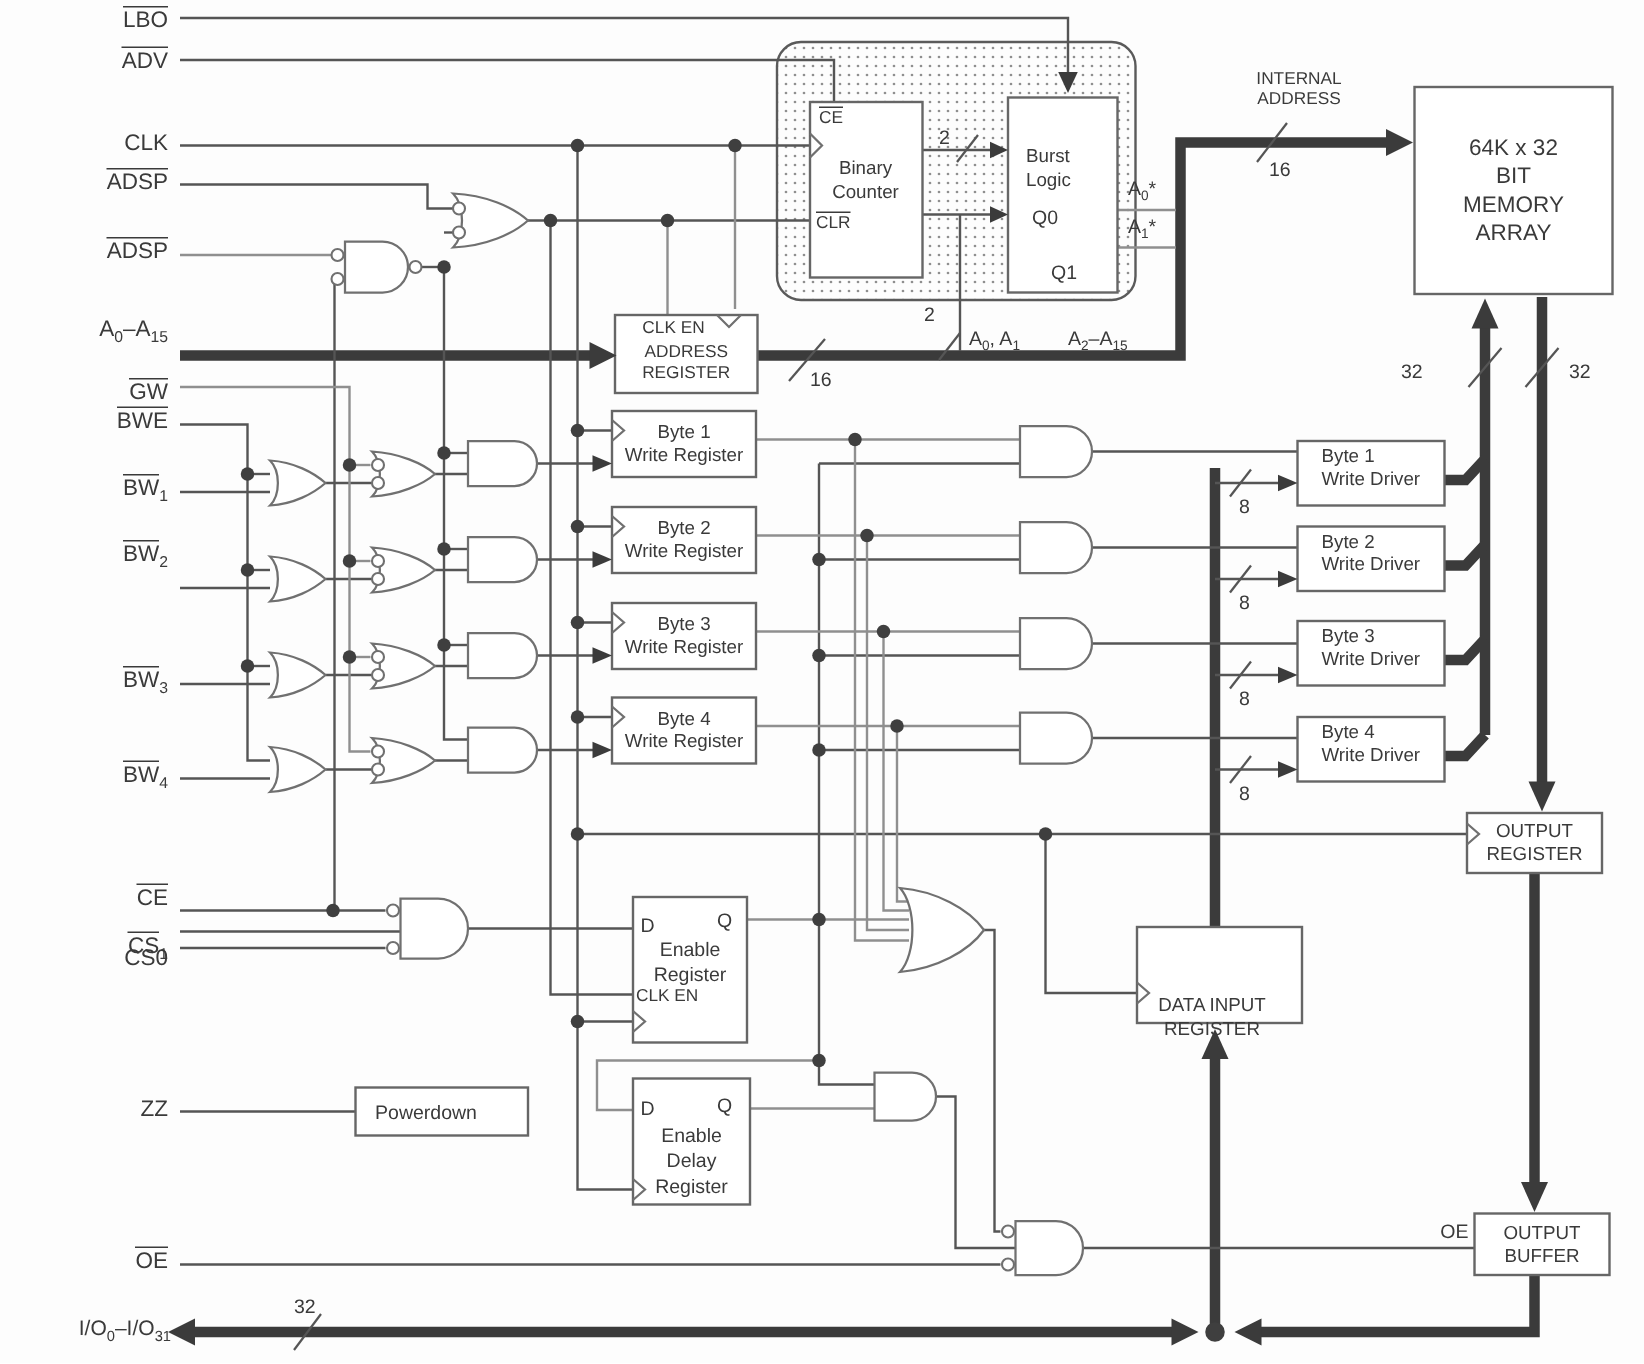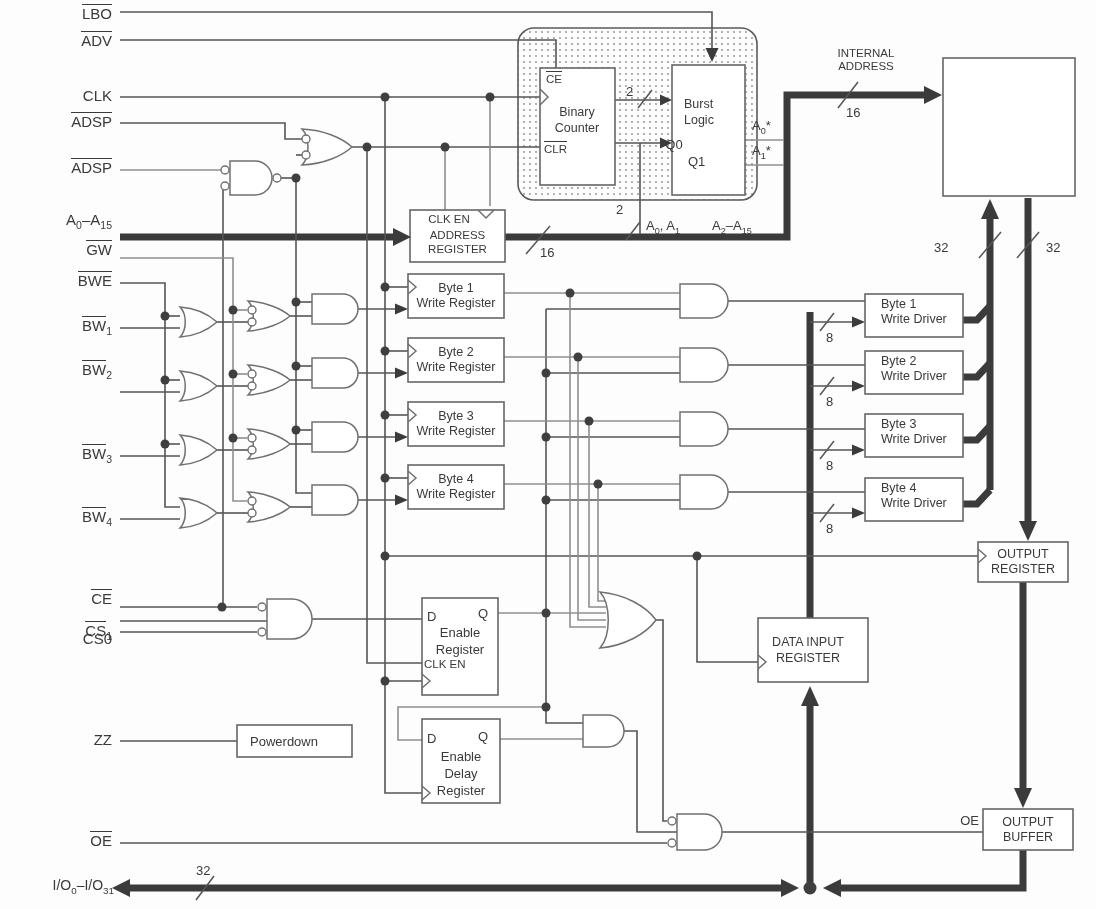--- a/index.html
+++ b/index.html
@@ -300,21 +300,21 @@
     <line x1="820" y1="522" x2="834" y2="504"></line>
   </g>
 </svg>
 
 <div class="lbl sig" style="top:4px"><span class="ov">LBO</span></div>
 <div class="lbl sig" style="top:31px"><span class="ov">ADV</span></div>
 <div class="lbl sig" style="top:88px"><span>CLK</span></div>
 <div class="lbl sig" style="top:112px"><span class="ov">ADSP</span></div>
 <div class="lbl sig" style="top:158px"><span class="ov">ADSP</span></div>
 <div class="lbl sig" style="top:212px"><span>A</span><sub>0</sub><span>–A</span><sub>15</sub></div>
-<div class="lbl sig" style="top:240px"><span class="ov">GW</span></div>
+<div class="lbl sig" style="top:252px"><span class="ov">GW</span></div>
 <div class="lbl sig" style="top:271px"><span class="ov">BWE</span></div>
 <div class="lbl sig" style="top:316px"><span class="ov">BW</span><sub>1</sub></div>
 <div class="lbl sig" style="top:360px"><span class="ov">BW</span><sub>2</sub></div>
 <div class="lbl sig" style="top:444px"><span class="ov">BW</span><sub>3</sub></div>
 <div class="lbl sig" style="top:507px"><span class="ov">BW</span><sub>4</sub></div>
 <div class="lbl sig" style="top:589px"><span class="ov">CE</span></div>
 <div class="lbl sig" style="top:631px"><span>CS0</span></div>
 <div class="lbl sig" style="top:621px"><span class="ov">CS</span><sub>1</sub></div>
 <div class="lbl sig" style="top:732px"><span>ZZ</span></div>
 <div class="lbl sig" style="top:831px"><span class="ov">OE</span></div>
@@ -324,22 +324,22 @@
 <div class="box sm" style="left:538px;top:104px;width:78px;line-height:16px">
       <span>Binary</span>
       <span>Counter</span>
     </div>
 <div class="lbl xs" style="left:544px;top:141px"><span class="ov">CLR</span></div>
 
 <div class="box boxl sm" style="left:684px;top:96px;line-height:16px">
       <span>Burst</span>
       <span>Logic</span>
     </div>
-<div class="lbl md" style="left:659px;top:138px;width:30px;text-align:center"><span>Q0</span></div>
-<div class="lbl md" style="left:688px;top:155px;width:30px;text-align:left"><span>Q1</span></div>
+<div class="lbl md" style="left:688px;top:138px;width:30px;text-align:left"><span>Q0</span></div>
+<div class="lbl md" style="left:688px;top:175px;width:30px;text-align:right"><span>Q1</span></div>
 <div class="lbl md" style="left:752px;top:119px"><span>A</span><sub>0</sub><span>*</span></div>
 <div class="lbl md" style="left:752px;top:144px"><span>A</span><sub>1</sub><span>*</span></div>
 
 <div class="box xs" style="left:410px;top:213px;width:78px">
       <span>CLK EN</span>
     </div>
 <div class="box xs" style="left:410px;top:228px;width:95px;line-height:14px">
       <span>ADDRESS</span>
       <span>REGISTER</span>
     </div>
@@ -348,20 +348,26 @@
       <span>INTERNAL</span>
       <span>ADDRESS</span>
     </div>
 <div class="lbl md" style="left:540px;top:246px"><span>16</span></div>
 <div class="lbl md" style="left:846px;top:106px"><span>16</span></div>
 <div class="lbl md" style="left:626px;top:85px"><span>2</span></div>
 <div class="lbl md" style="left:616px;top:203px"><span>2</span></div>
 <div class="lbl md" style="left:646px;top:219px"><span>A</span><sub>0</sub><span>, A</span><sub>1</sub></div>
 <div class="lbl md" style="left:712px;top:219px"><span>A</span><sub>2</sub><span>–A</span><sub>15</sub></div>
 
+<div class="box" style="left:943px;top:58px;width:132px;height:138px;font-size:15px;line-height:19px">
+      <span>64K x 32</span>
+      <span>BIT</span>
+      <span>MEMORY</span>
+      <span>ARRAY</span>
+    </div>
 <div class="lbl md" style="left:934px;top:241px"><span>32</span></div>
 <div class="lbl md" style="left:1046px;top:241px"><span>32</span></div>
 
 <div class="box sm" style="left:408px;top:274px;width:96px;height:44px;line-height:15px">
       <span>Byte 1</span>
       <span>Write Register</span>
     </div>
 <div class="box sm" style="left:408px;top:338px;width:96px;height:44px;line-height:15px">
       <span>Byte 2</span>
       <span>Write Register</span>
@@ -410,21 +416,21 @@
 <div class="box md" style="left:420px;top:748px;width:82px;line-height:17px">
       <span>Enable</span>
       <span>Delay</span>
       <span>Register</span>
     </div>
 
 <div class="box md" style="left:237px;top:725px;width:94px;height:32px">
       <span>Powerdown</span>
     </div>
 
-<div class="box sm" style="left:758px;top:618px;width:100px;height:64px;line-height:16px">
+<div class="box sm" style="left:758px;top:646px;width:100px;height:64px;line-height:16px">
       <span>DATA INPUT</span>
       <span>REGISTER</span>
     </div>
 
 <div class="box sm" style="left:978px;top:542px;width:90px;height:40px;line-height:15px">
       <span>OUTPUT</span>
       <span>REGISTER</span>
     </div>
 
 <div class="box sm" style="left:983px;top:809px;width:90px;height:41px;line-height:15px">

